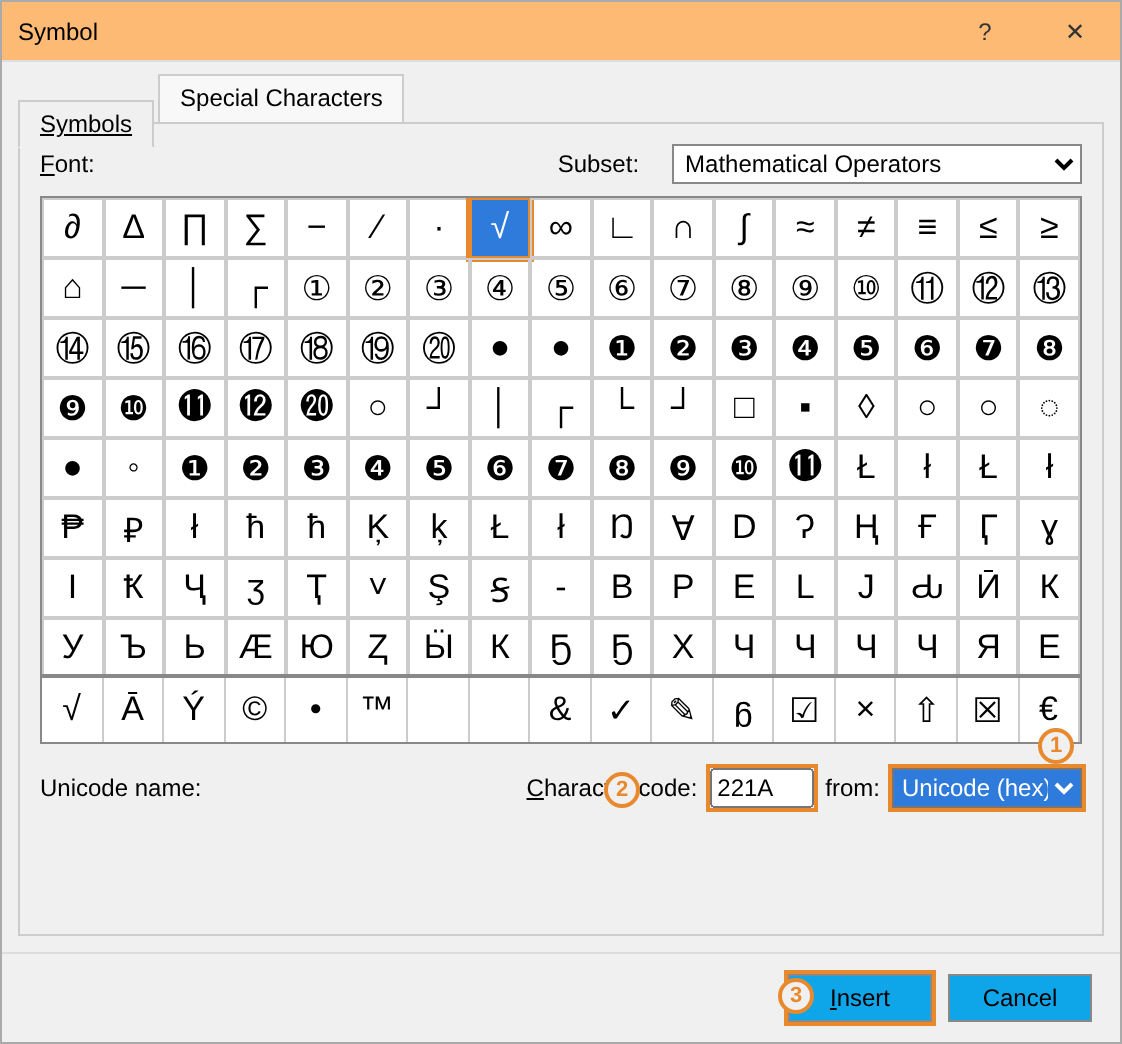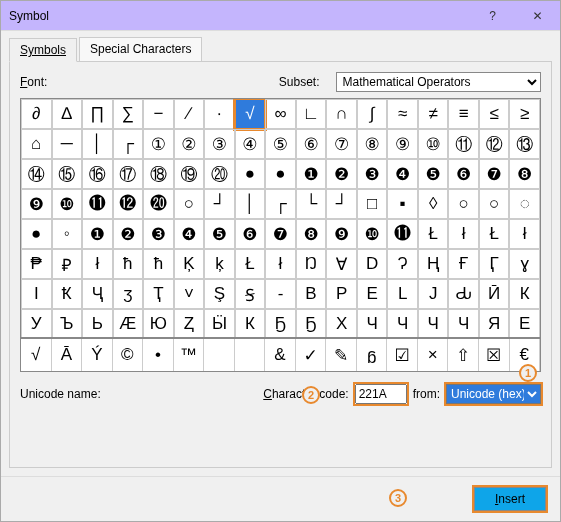--- a/index.html
+++ b/index.html
@@ -1,25 +1,25 @@
 <!DOCTYPE html>
 <html><head>
 <meta charset="utf-8">
 <style>
 * { box-sizing: border-box; font-family: "Segoe UI", Tahoma, sans-serif; font-size: 12px; }
 body { margin: 0; background: #f0f0f0; width: 561px; height: 522px; overflow: hidden; }
 
 .dialog { width: 561px; height: 522px; background: #f0f0f0; border: 1px solid #aaa; display: flex; flex-direction: column; }
-.titlebar { height: 30px; background: #c4b5fd; display: flex; align-items: center; padding: 0 0 0 8px; border-bottom: 1px solid #ddd; }
+.titlebar { height: 30px; background: #fdba74; display: flex; align-items: center; padding: 0 0 0 8px; border-bottom: 1px solid #ddd; }
 .titlebar .title { flex: 1; font-size: 12px; }
 .titlebar .btn { width: 45px; height: 30px; display: flex; align-items: center; justify-content: center; color: #333; }
 
 .tabs { display: flex; padding: 6px 8px 0 8px; }
 .tab { padding: 4px 10px; border: 1px solid #ccc; background: #f8f8f8; margin-right: 2px; border-bottom: none; position: relative; }
-.tab.active { background: #f0f0f0; border-bottom: 1px solid #f0f0f0; top: 1px; }
+.tab.active { background: #f0f0f0; border-bottom: 1px solid #f0f0f0; top: 13px; }
 .tabpanel { margin: 0 8px 8px 8px; padding: 10px; border: 1px solid #ccc; flex: 1; display: flex; flex-direction: column; background: #f0f0f0; }
 
 .row { display: flex; align-items: center; margin-bottom: 6px; gap: 16px; }
 .row label { }
 .row select, .row input[type=text] { font-size: 12px; padding: 1px 2px; border: 1px solid #888; background: #fff; }
 .font-sel { width: 200px; height: 20px; }
 .subset-sel { flex: 1; height: 20px; }
 
 .grid-wrap { border: 1px solid #888; background: #fff; height: 240px; overflow: hidden; }
 .grid { display: grid; grid-template-columns: repeat(16, 1fr); }
@@ -241,14 +241,15 @@
       <div style="position:relative;display:flex">
         <div class="num-badge" style="right:4px;top:-20px">1</div>
         <select class="from-select callout" style="background:#2f7bdc;color:#fff"><option>Unicode (hex)</option></select>
       </div>
     </div>
   </div>
 
   <div class="buttons" style="position:relative">
     <div class="num-badge" style="left:388px;top:12px">3</div>
     <button class="btn-std callout"><span style="text-decoration:underline">I</span>nsert</button>
+    <button class="btn-std">Cancel</button>
   </div>
 </div>
 
 </body></html>

